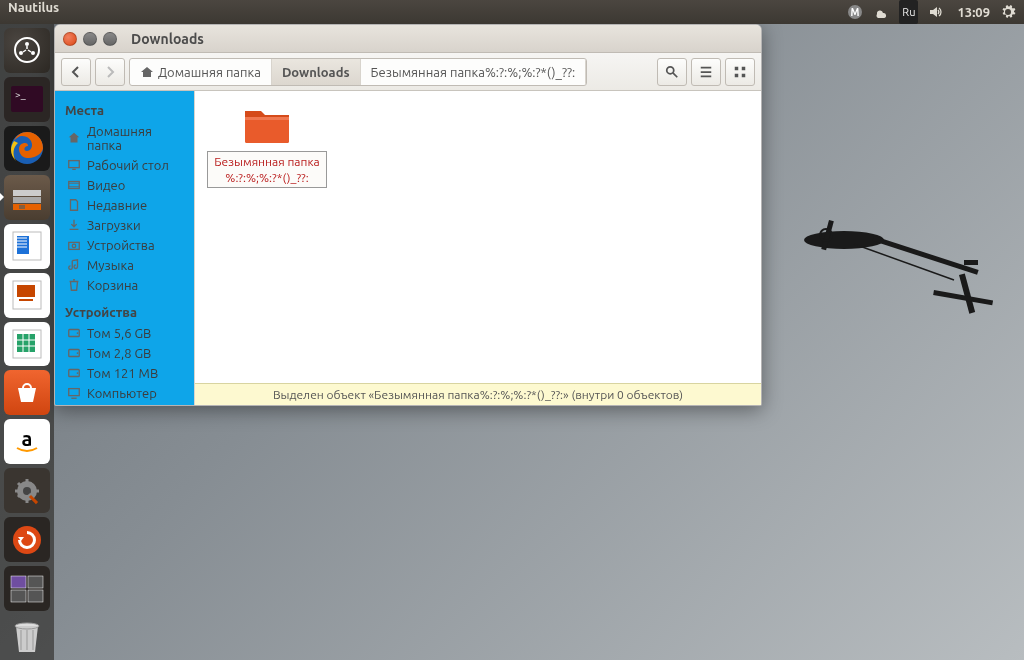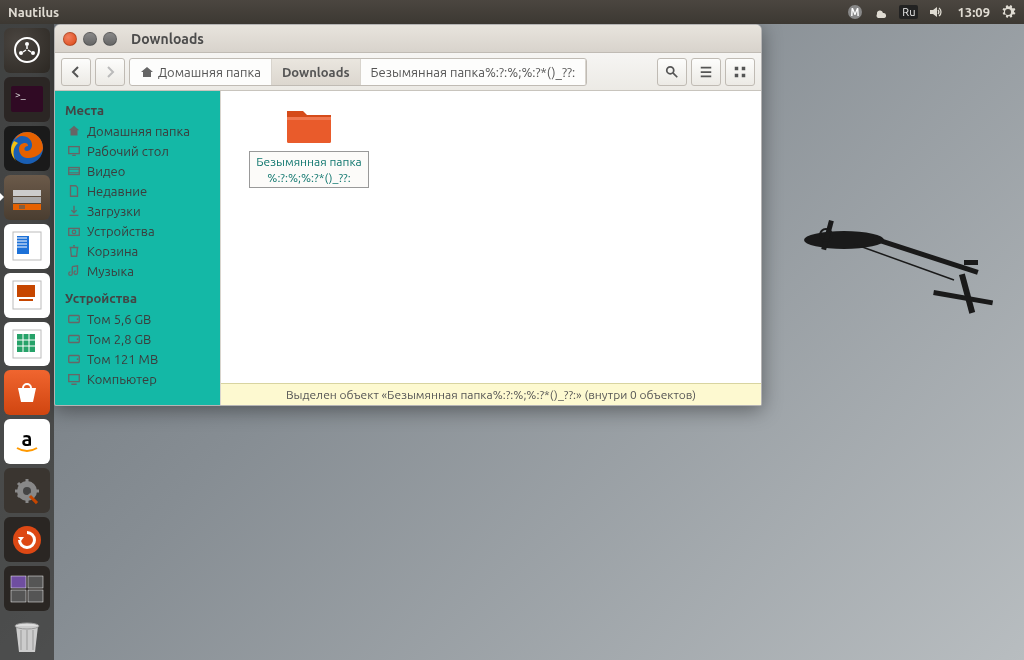--- a/index.html
+++ b/index.html
@@ -1,19 +1,19 @@
 <!DOCTYPE html>
 <html><head>
 <meta charset="utf-8">
 <style>
 * { margin: 0; padding: 0; box-sizing: border-box; font-family: "Ubuntu", "Segoe UI", sans-serif; }
 body { width: 1024px; height: 660px; overflow: hidden; position: relative; background: linear-gradient(135deg, #6b7278 0%, #868d93 40%, #b8bdc0 100%); }
 
 
-.menubar { position: absolute; top: 0; left: 0; right: 0; height: 24px; background: linear-gradient(#4b4640, #3c3832); color: #dfdbd2; display: flex; align-items: center; padding: 0 8px; font-size: 13px; z-index: 100; }
+.menubar { position: absolute; top: 0; left: 0; right: 0; height: 24px; background: linear-gradient(#4b4640, #3c3832); color: #dfdbd2; display: flex; padding: 0 8px; font-size: 13px; z-index: 100; }
 .menubar .app-label { font-weight: bold; }
 .menubar .spacer { flex: 1; }
 .menubar .ind { margin-left: 10px; display: flex; align-items: center; }
 .menubar .lang { background: #222; color: #eee; padding: 1px 3px; font-size: 11px; border-radius: 2px; }
 .menubar .time { font-weight: bold; margin-left: 13px; }
 .menubar svg { fill: #dfdbd2; }
 
 
 .launcher { position: absolute; top: 24px; left: 0; width: 54px; bottom: 0; background: rgba(30,25,20,0.55); padding-top: 4px; display: flex; flex-direction: column; align-items: center; gap: 4px; z-index: 90; }
 .launcher-item { width: 46px; height: 46px; border-radius: 6px; display: flex; align-items: center; justify-content: center; position: relative; }
@@ -49,27 +49,27 @@
 .nav-btn.disabled { color: #bbb; }
 .path { display: flex; align-items: center; height: 28px; border: 1px solid #c0bbb4; border-radius: 3px; overflow: hidden; background: #fdfdfc; }
 .path-seg { padding: 0 10px; height: 100%; display: flex; align-items: center; font-size: 13px; color: #555; border-right: 1px solid #d8d4cd; white-space: nowrap; }
 .path-seg.active { background: linear-gradient(#eae6df, #dcd7cf); font-weight: bold; }
 .path-seg.home svg { margin-right: 4px; }
 .toolbar .spacer { flex: 1; }
 .tool-right { display: flex; gap: 4px; }
 .tool-right .nav-btn svg { width: 14px; height: 14px; }
 
 .body { display: flex; height: calc(100% - 66px); }
-.sidebar { width: 166px; background: #14b8a6; border-right: 1px solid #d8d4cd; padding: 8px 0; overflow-y: auto; font-size: 13px; color: #3c3c3c; }
+.sidebar { width: 140px; background: #0ea5e9; border-right: 1px solid #d8d4cd; padding: 8px 0; overflow-y: auto; font-size: 13px; color: #3c3c3c; }
 .sidebar .section-title { font-weight: bold; padding: 4px 10px; color: #444; }
 .sidebar .item { padding: 3px 10px 3px 12px; display: flex; align-items: center; gap: 6px; cursor: pointer; }
 .sidebar .item svg { width: 14px; height: 14px; fill: #666; flex-shrink: 0; }
 
 .content { flex: 1; background: #fff; position: relative; padding: 12px; }
-.folder { width: 120px; text-align: center; font-size: 12px; color: #0f766e; margin-left: 16px; }
+.folder { width: 120px; text-align: center; font-size: 12px; color: #b91c1c; }
 .folder .ficon { width: 52px; height: 42px; margin: 0 auto 4px; }
 .folder .fname { border: 1px solid #999; background: #fcfbf9; padding: 2px 3px; line-height: 1.3; }
 .folder .fname .line2 { white-space: nowrap; }
 
 .statusbar { position: absolute; left: 0; right: 0; bottom: 0; height: 22px; background: #fdf9d0; border-top: 1px solid #d8d4a0; display: flex; align-items: center; justify-content: center; font-size: 12px; color: #555; }
 </style>
 </head>
 <body>
 
 <svg class="airplane" viewBox="0 0 220 160">
@@ -301,29 +301,29 @@
         </div>
       <div class="item">
           <svg viewBox="0 0 16 16">
             <rect x="2" y="5" width="12" height="8" fill="none" stroke="#666" stroke-width="1.5"></rect>
             <circle cx="8" cy="9" r="2" fill="none" stroke="#666" stroke-width="1.5"></circle>
           </svg>
           <span>Устройства</span>
         </div>
       <div class="item">
           <svg viewBox="0 0 16 16">
+            <path d="M6 3v8a2 2 0 11-2-2M6 3l6-1v8a2 2 0 11-2-2" fill="none" stroke="#666" stroke-width="1.5"></path>
+          </svg>
+          <span>Музыка</span>
+        </div>
+      <div class="item">
+          <svg viewBox="0 0 16 16">
             <path d="M4 4h8l-1 10H5zM3 4h10M7 2h2" fill="none" stroke="#666" stroke-width="1.5"></path>
           </svg>
           <span>Корзина</span>
-        </div>
-      <div class="item">
-          <svg viewBox="0 0 16 16">
-            <path d="M6 3v8a2 2 0 11-2-2M6 3l6-1v8a2 2 0 11-2-2" fill="none" stroke="#666" stroke-width="1.5"></path>
-          </svg>
-          <span>Музыка</span>
         </div>
 
       <div class="section-title" style="margin-top:6px">Устройства</div>
       <div class="item">
           <svg viewBox="0 0 16 16">
             <rect x="2" y="4" width="12" height="8" rx="1" fill="none" stroke="#666" stroke-width="1.5"></rect>
             <circle cx="12" cy="8" r="1" fill="#666"></circle>
           </svg>
           <span>Том 5,6 GB</span>
         </div>

